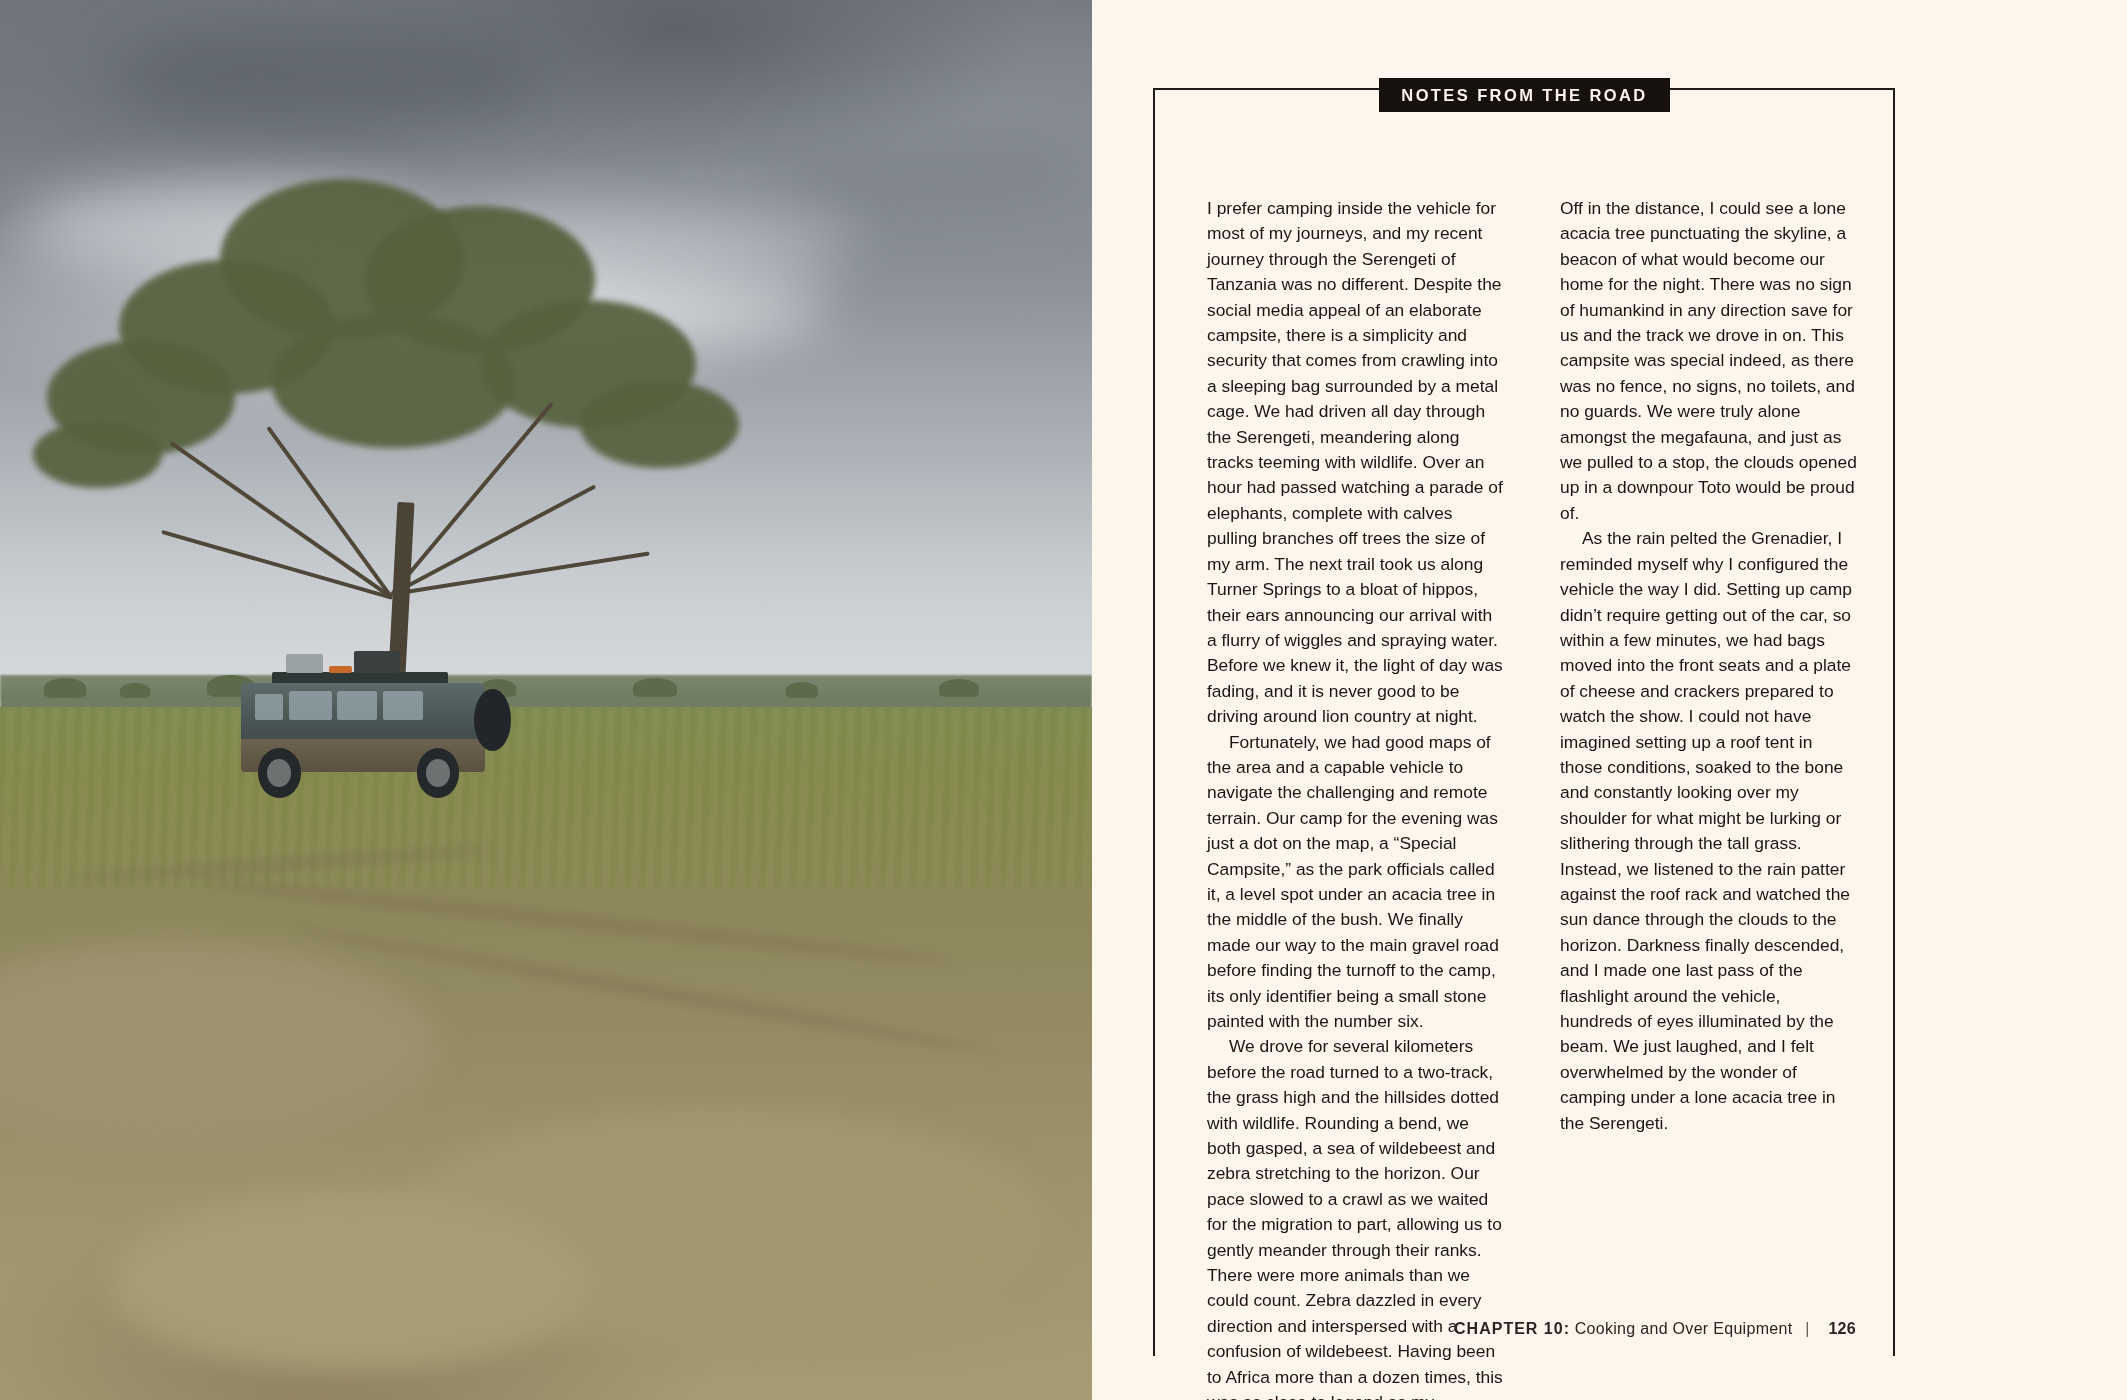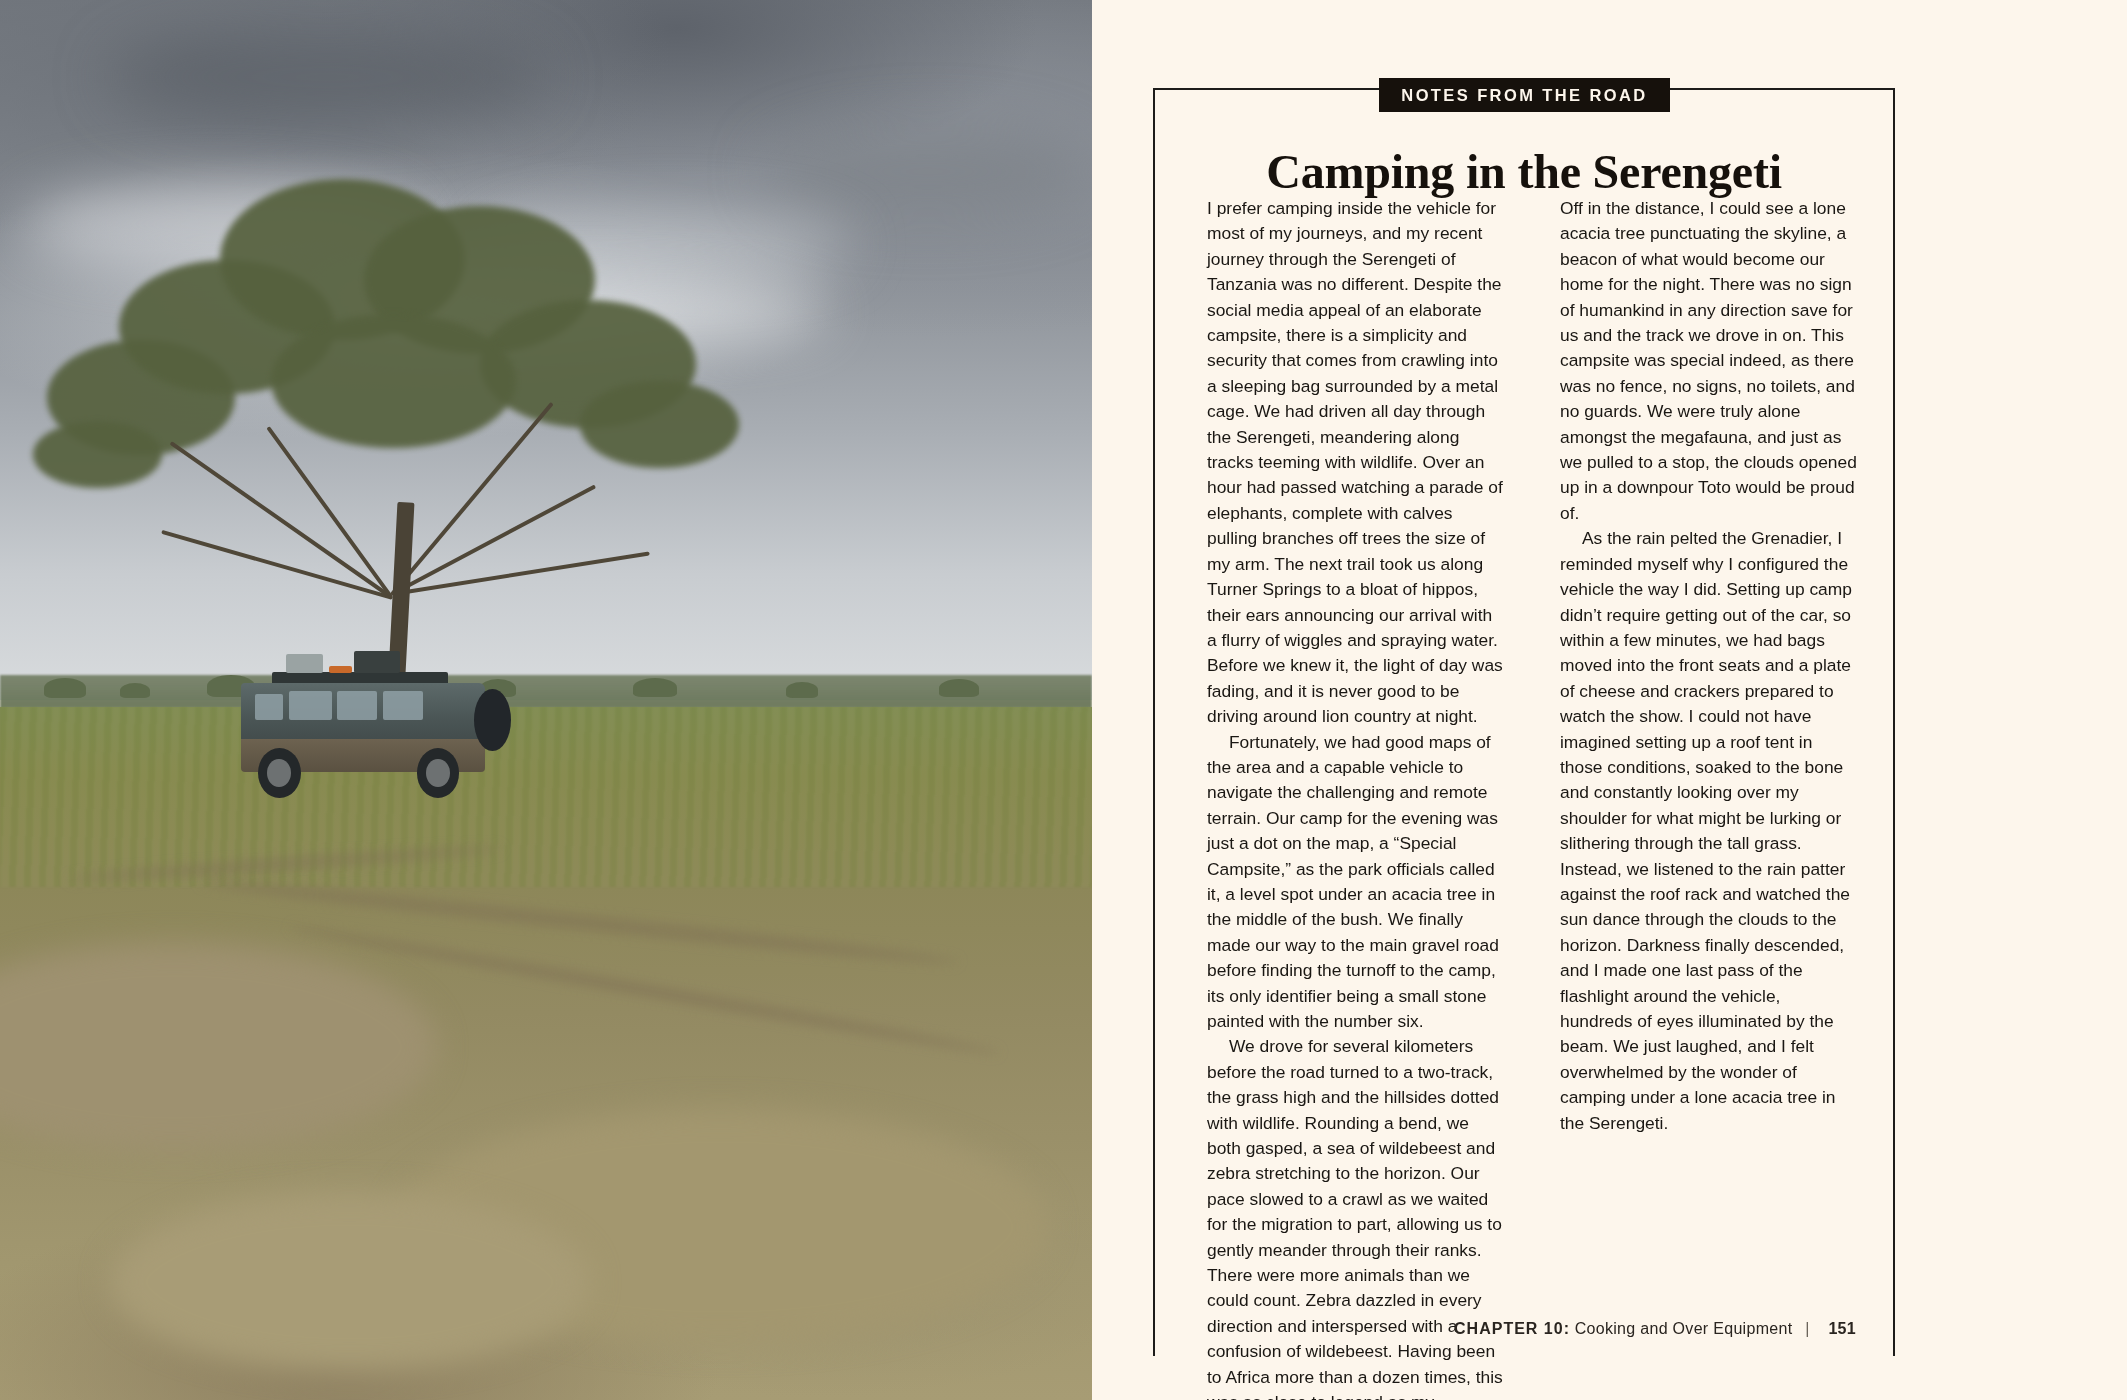--- a/index.html
+++ b/index.html
@@ -360,35 +360,34 @@
   </div>
 
   <div class="text-page">
 
     <div class="article-frame"></div>
 
     <div class="kicker-wrap">
       <div class="kicker">NOTES FROM THE ROAD</div>
     </div>
 
-    <h1 class="headline">Camping in the Serengeti</h1>
 
     <div class="columns">
       <div class="col">
         <p>I prefer camping inside the vehicle for most of my journeys, and my recent journey through the Serengeti of Tanzania was no different. Despite the social media appeal of an elaborate campsite, there is a simplicity and security that comes from crawling into a sleeping bag surrounded by a metal cage. We had driven all day through the Serengeti, meandering along tracks teeming with wildlife. Over an hour had passed watching a parade of elephants, complete with calves pulling branches off trees the size of my arm. The next trail took us along Turner Springs to a bloat of hippos, their ears announcing our arrival with a flurry of wiggles and spraying water. Before we knew it, the light of day was fading, and it is never good to be driving around lion country at night.</p>
         <p>Fortunately, we had good maps of the area and a capable vehicle to navigate the challenging and remote terrain. Our camp for the evening was just a dot on the map, a “Special Campsite,” as the park officials called it, a level spot under an acacia tree in the middle of the bush. We finally made our way to the main gravel road before finding the turnoff to the camp, its only identifier being a small stone painted with the number six.</p>
         <p>We drove for several kilometers before the road turned to a two-track, the grass high and the hillsides dotted with wildlife. Rounding a bend, we both gasped, a sea of wildebeest and zebra stretching to the horizon. Our pace slowed to a crawl as we waited for the migration to part, allowing us to gently meander through their ranks. There were more animals than we could count. Zebra dazzled in every direction and interspersed with a confusion of wildebeest. Having been to Africa more than a dozen times, this was as close to legend as my imagination could bear.</p>
       </div>
       <div class="col">
         <p>Off in the distance, I could see a lone acacia tree punctuating the skyline, a beacon of what would become our home for the night. There was no sign of humankind in any direction save for us and the track we drove in on. This campsite was special indeed, as there was no fence, no signs, no toilets, and no guards. We were truly alone amongst the megafauna, and just as we pulled to a stop, the clouds opened up in a downpour Toto would be proud of.</p>
         <p>As the rain pelted the Grenadier, I reminded myself why I configured the vehicle the way I did. Setting up camp didn’t require getting out of the car, so within a few minutes, we had bags moved into the front seats and a plate of cheese and crackers prepared to watch the show. I could not have imagined setting up a roof tent in those conditions, soaked to the bone and constantly looking over my shoulder for what might be lurking or slithering through the tall grass. Instead, we listened to the rain patter against the roof rack and watched the sun dance through the clouds to the horizon. Darkness finally descended, and I made one last pass of the flashlight around the vehicle, hundreds of eyes illuminated by the beam. We just laughed, and I felt overwhelmed by the wonder of camping under a lone acacia tree in the Serengeti.</p>
       </div>
     </div>
 
     <div class="folio">
       <b>CHAPTER 10:</b>
       <span>Cooking and Over Equipment</span>
       <span class="bar">|</span>
-      <span class="pg">151</span>
+      <span class="pg">126</span>
     </div>
 
   </div>
 </div>
 
 </body></html>

